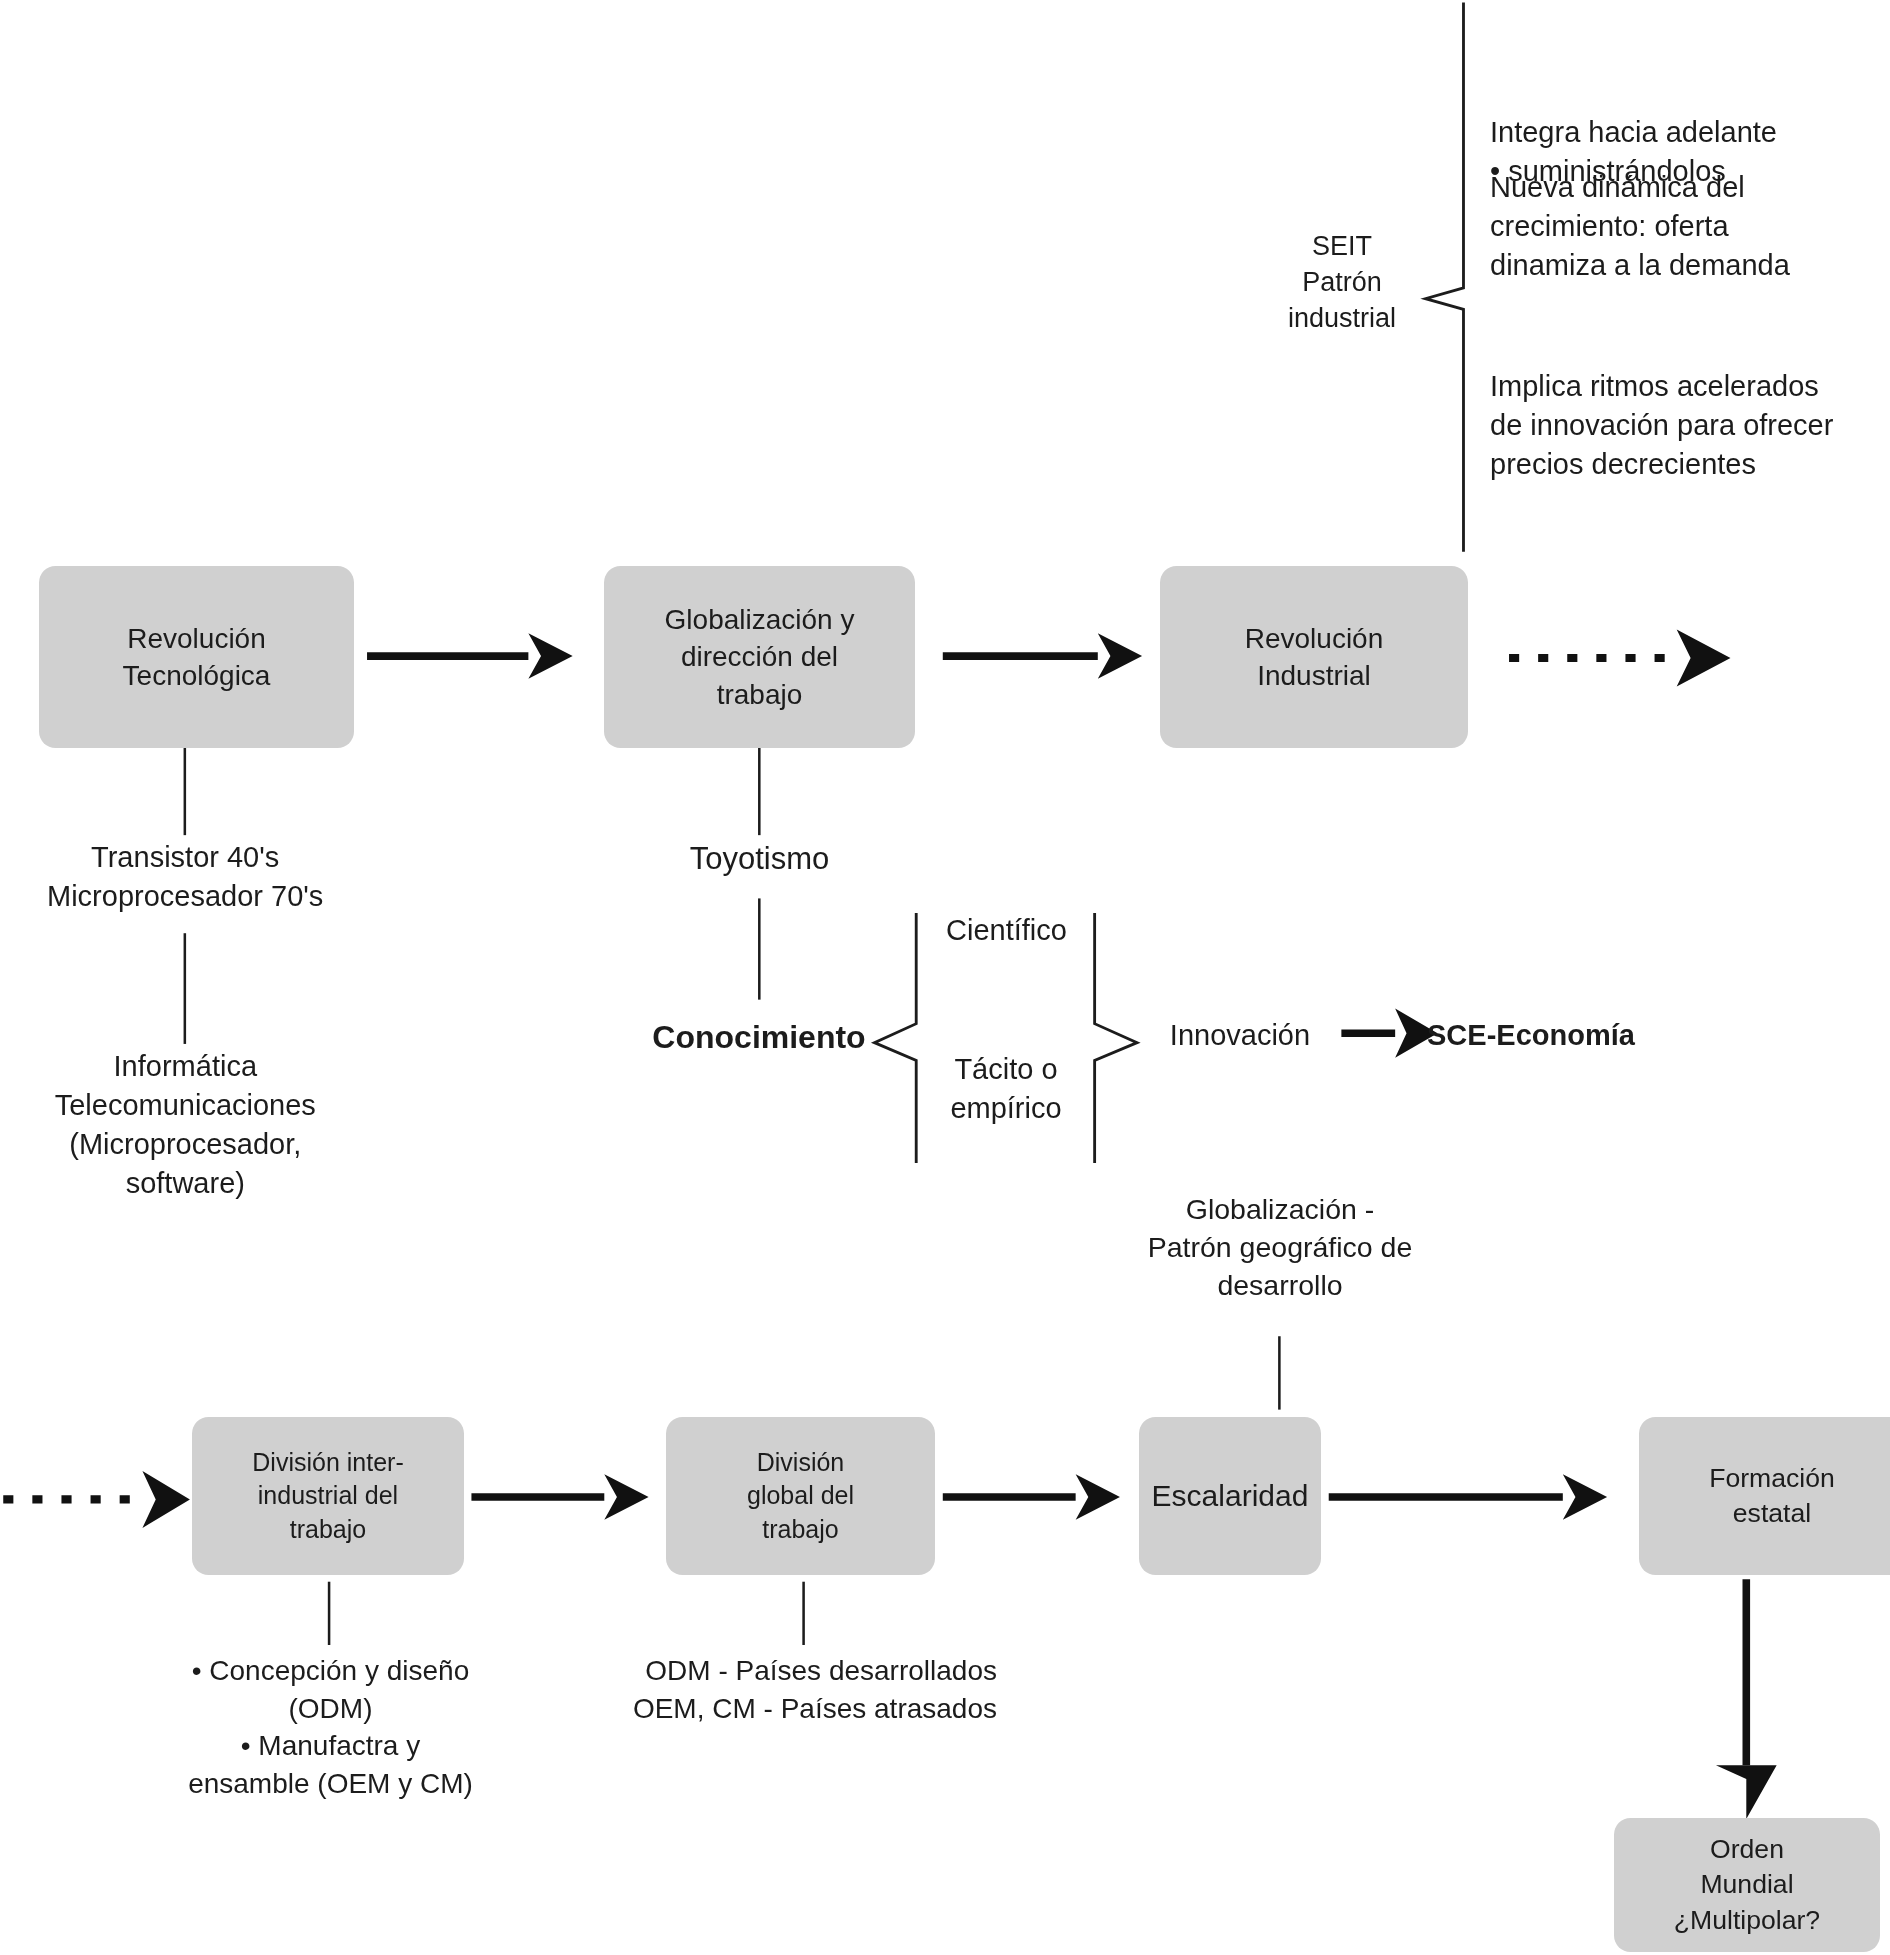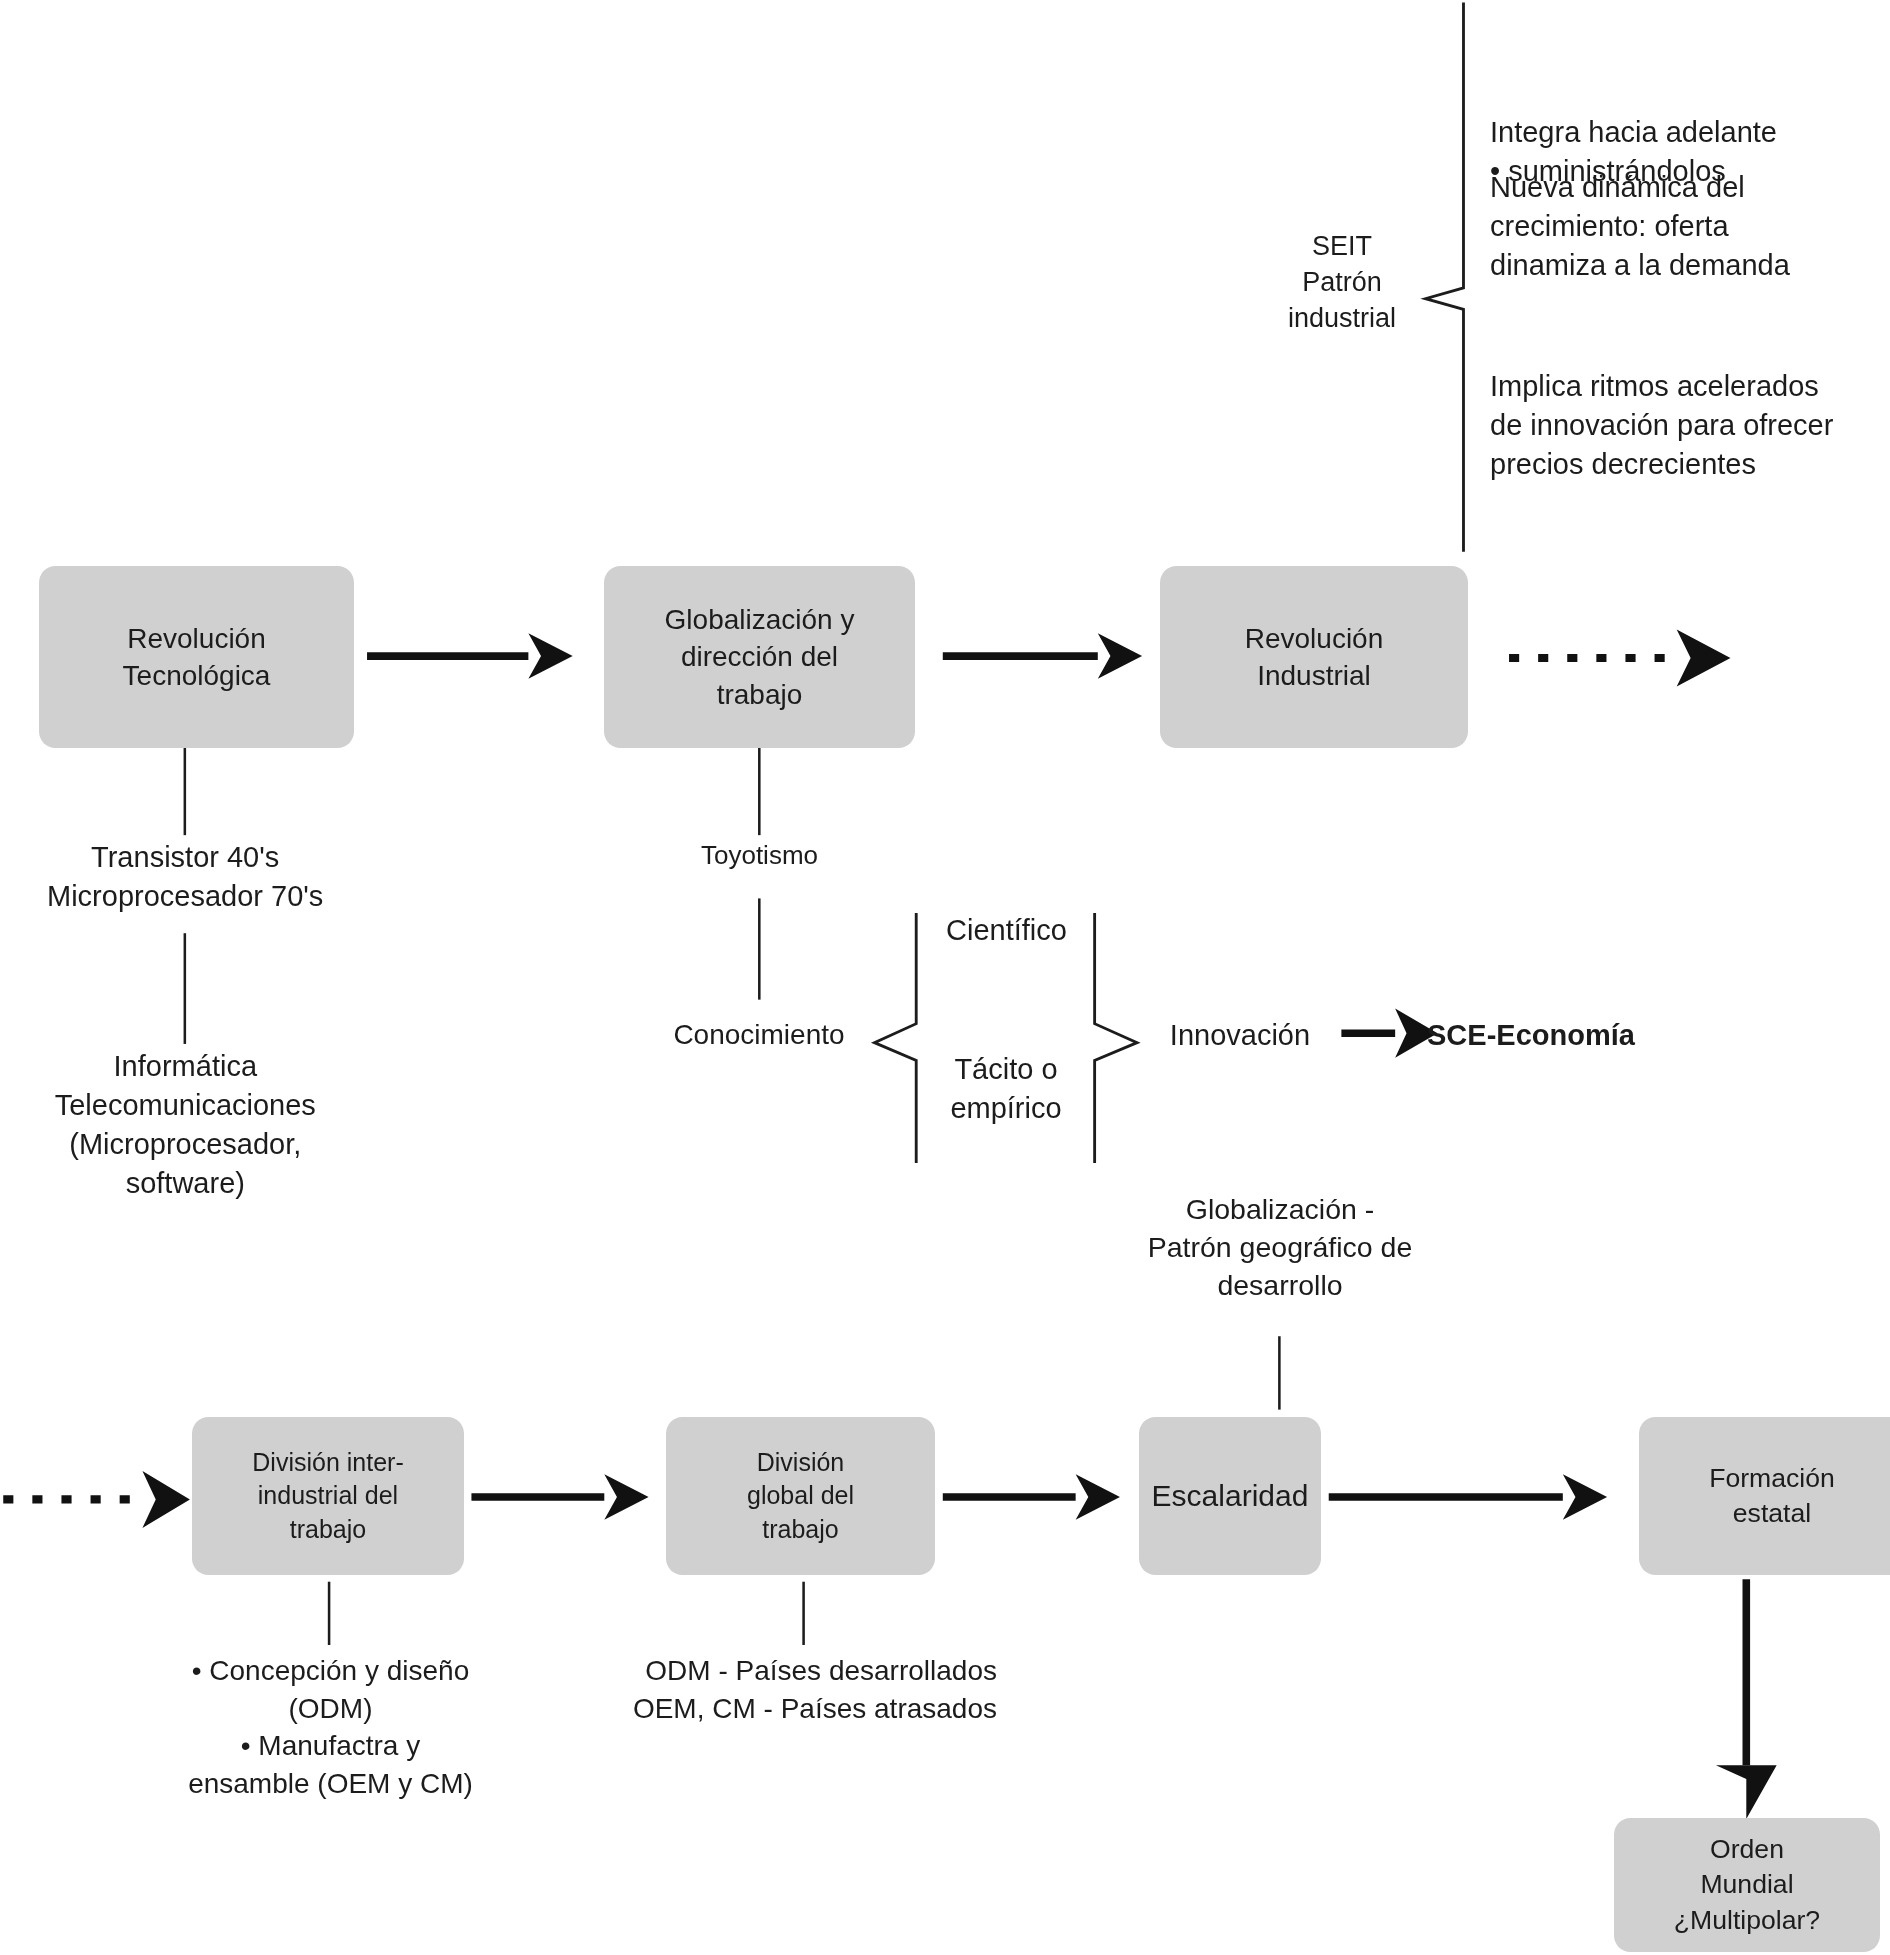--- a/index.html
+++ b/index.html
@@ -160,23 +160,23 @@
 precios decrecientes</div>
 
   <div class="lbl" style="left:12.7px; top:838px; width:345px; font-size:29px;">Transistor 40's
 Microprocesador 70's</div>
 
   <div class="lbl" style="left:6.3px; top:1047px; width:358px; font-size:29px;">Informática
 Telecomunicaciones
 (Microprocesador,
 software)</div>
 
-  <div class="lbl" style="left:633px; top:838px; width:253px; font-size:26px;">Toyotismo</div>
-
-  <div class="lbl" style="left:639px; top:1016px; width:240px; font-size:28px;">Conocimiento</div>
+  <div class="lbl" style="left:633px; top:838px; width:253px; font-size:31px;">Toyotismo</div>
+
+  <div class="lbl" style="left:639px; top:1016px; width:240px; font-size:32px;font-weight:bold;">Conocimiento</div>
 
   <div class="lbl" style="left:929px; top:911px; width:155px; font-size:29px;">Científico</div>
 
   <div class="lbl" style="left:925px; top:1050px; width:162px; font-size:29px;">Tácito o
 empírico</div>
 
   <div class="lbl" style="left:1145px; top:1016px; width:190px; font-size:29px;">Innovación</div>
 
   <div class="lbl" style="left:1427px; top:1016px; width:253px; font-size:29px; text-align:left;font-weight:bold;">SCE-Economía</div>
 

